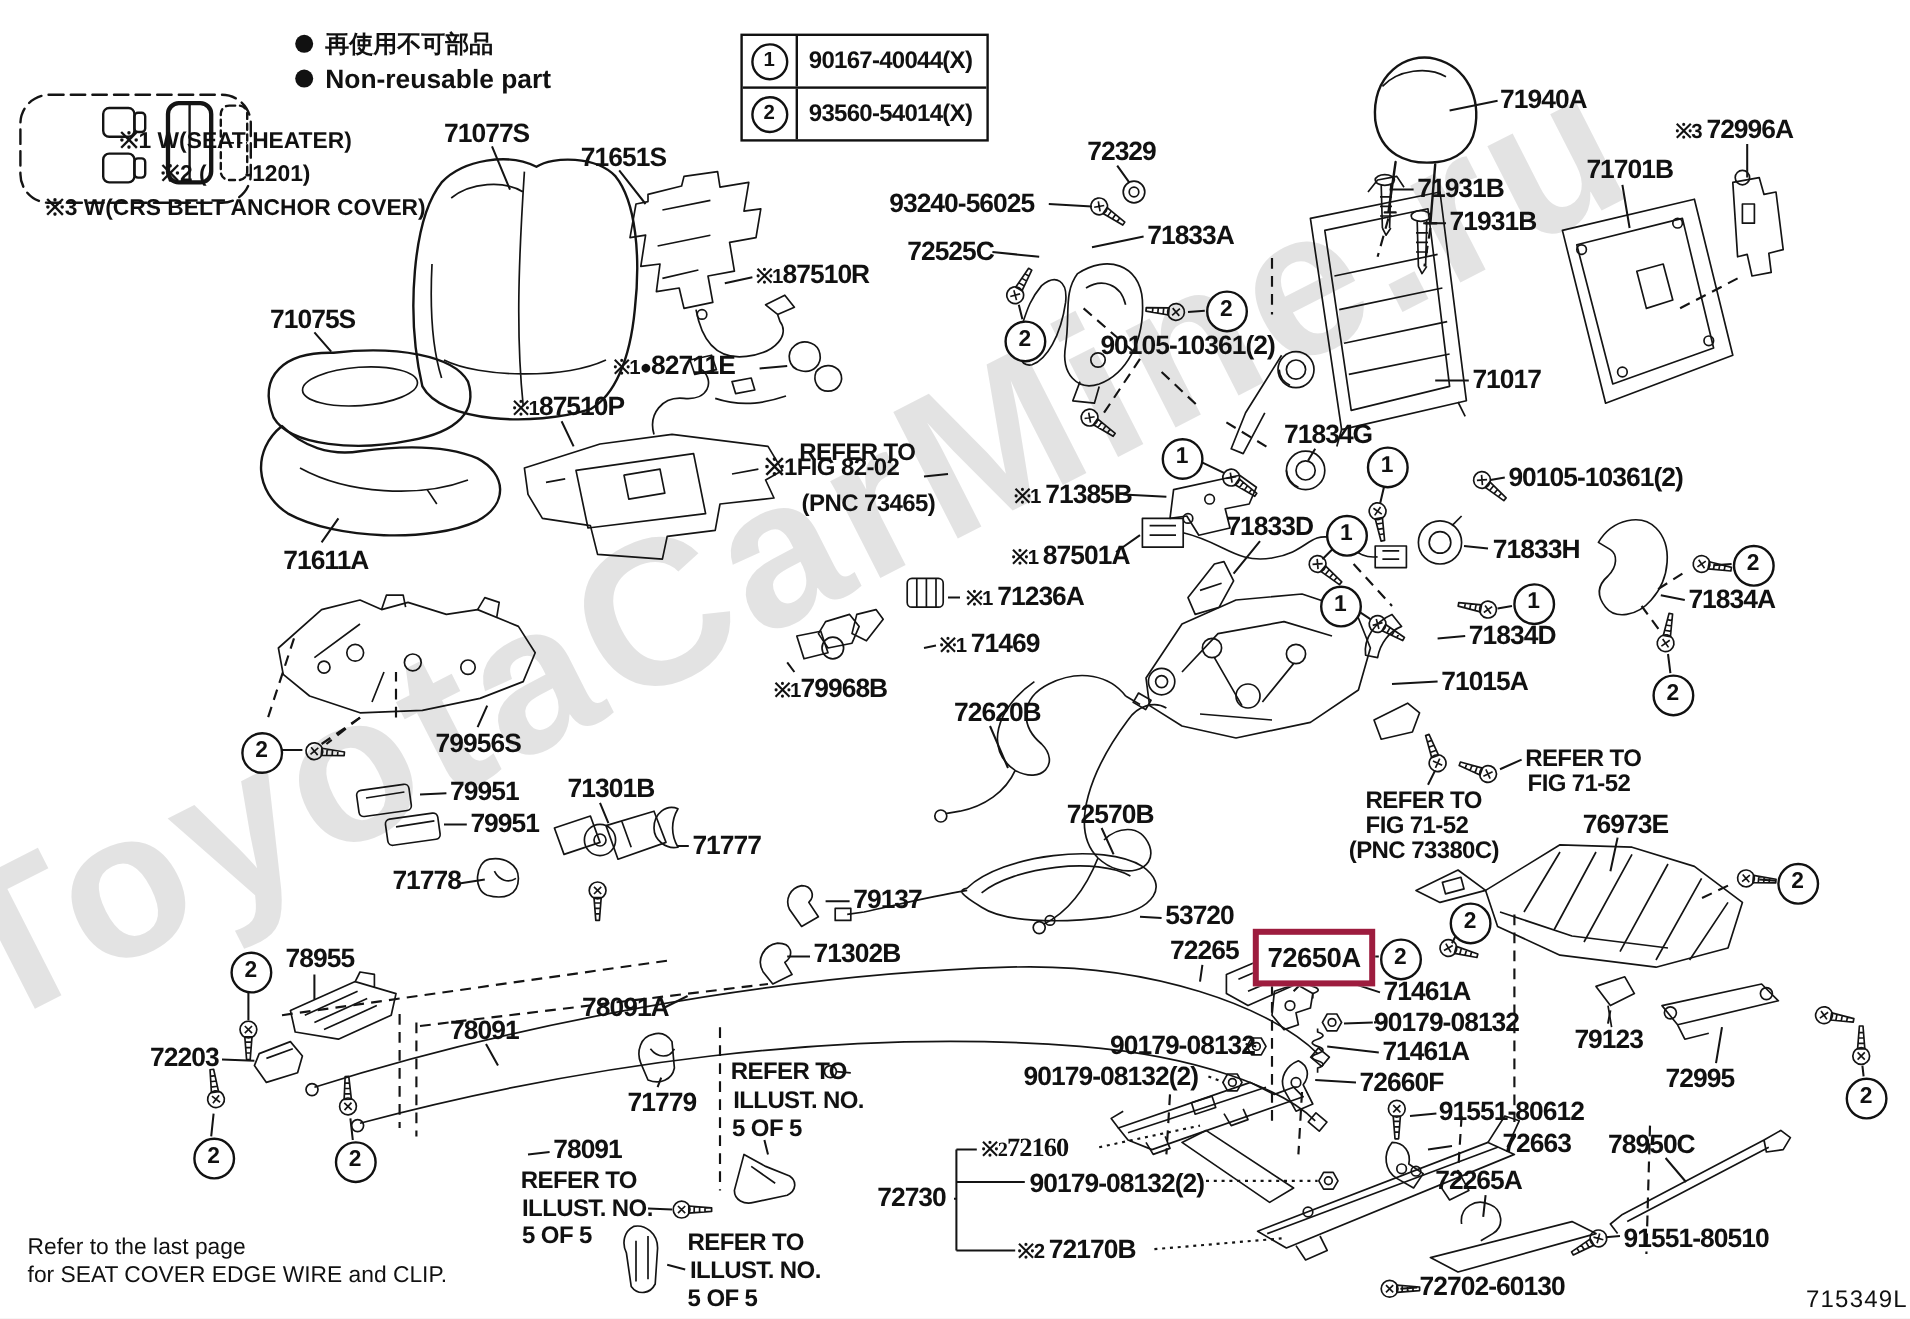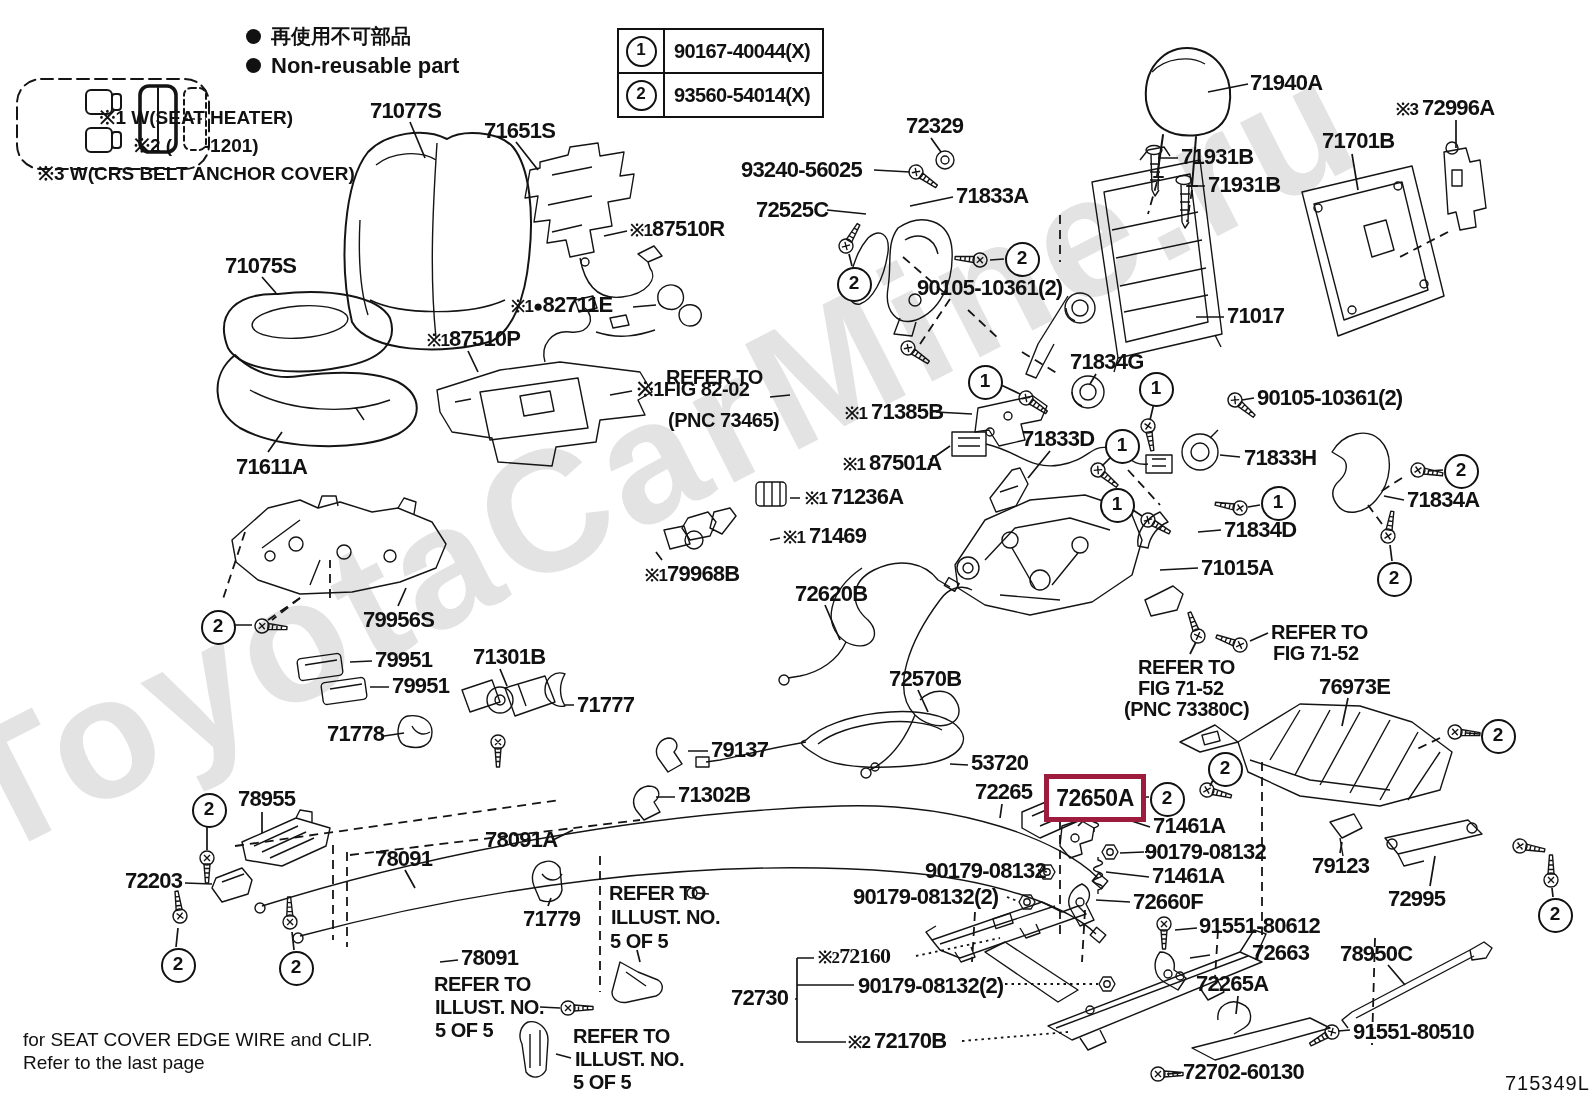--- a/index.html
+++ b/index.html
@@ -444,19 +444,19 @@
       <div class="callout" style="left: 160.5px; top: 947.5px;">2</div>
       <div class="callout" style="left: 278.5px; top: 950.5px;">2</div>
       <div class="callout" style="left: 1537.5px; top: 897.5px;">2</div>
     </div>
 
   <div id="hlbox" style="left: 1044px; top: 774px; width: 92px; height: 38px; border-color: rgb(157, 28, 62); text-align: center;">
       <span>72650A</span>
     </div>
 
   <div id="footer">
+    <div>Refer to the last page</div>
     <div>for SEAT COVER EDGE WIRE and CLIP.</div>
-    <div>Refer to the last page</div>
   </div>
 
   <div id="sheet">715349L</div>
 
 </div>
 
 </body></html>

